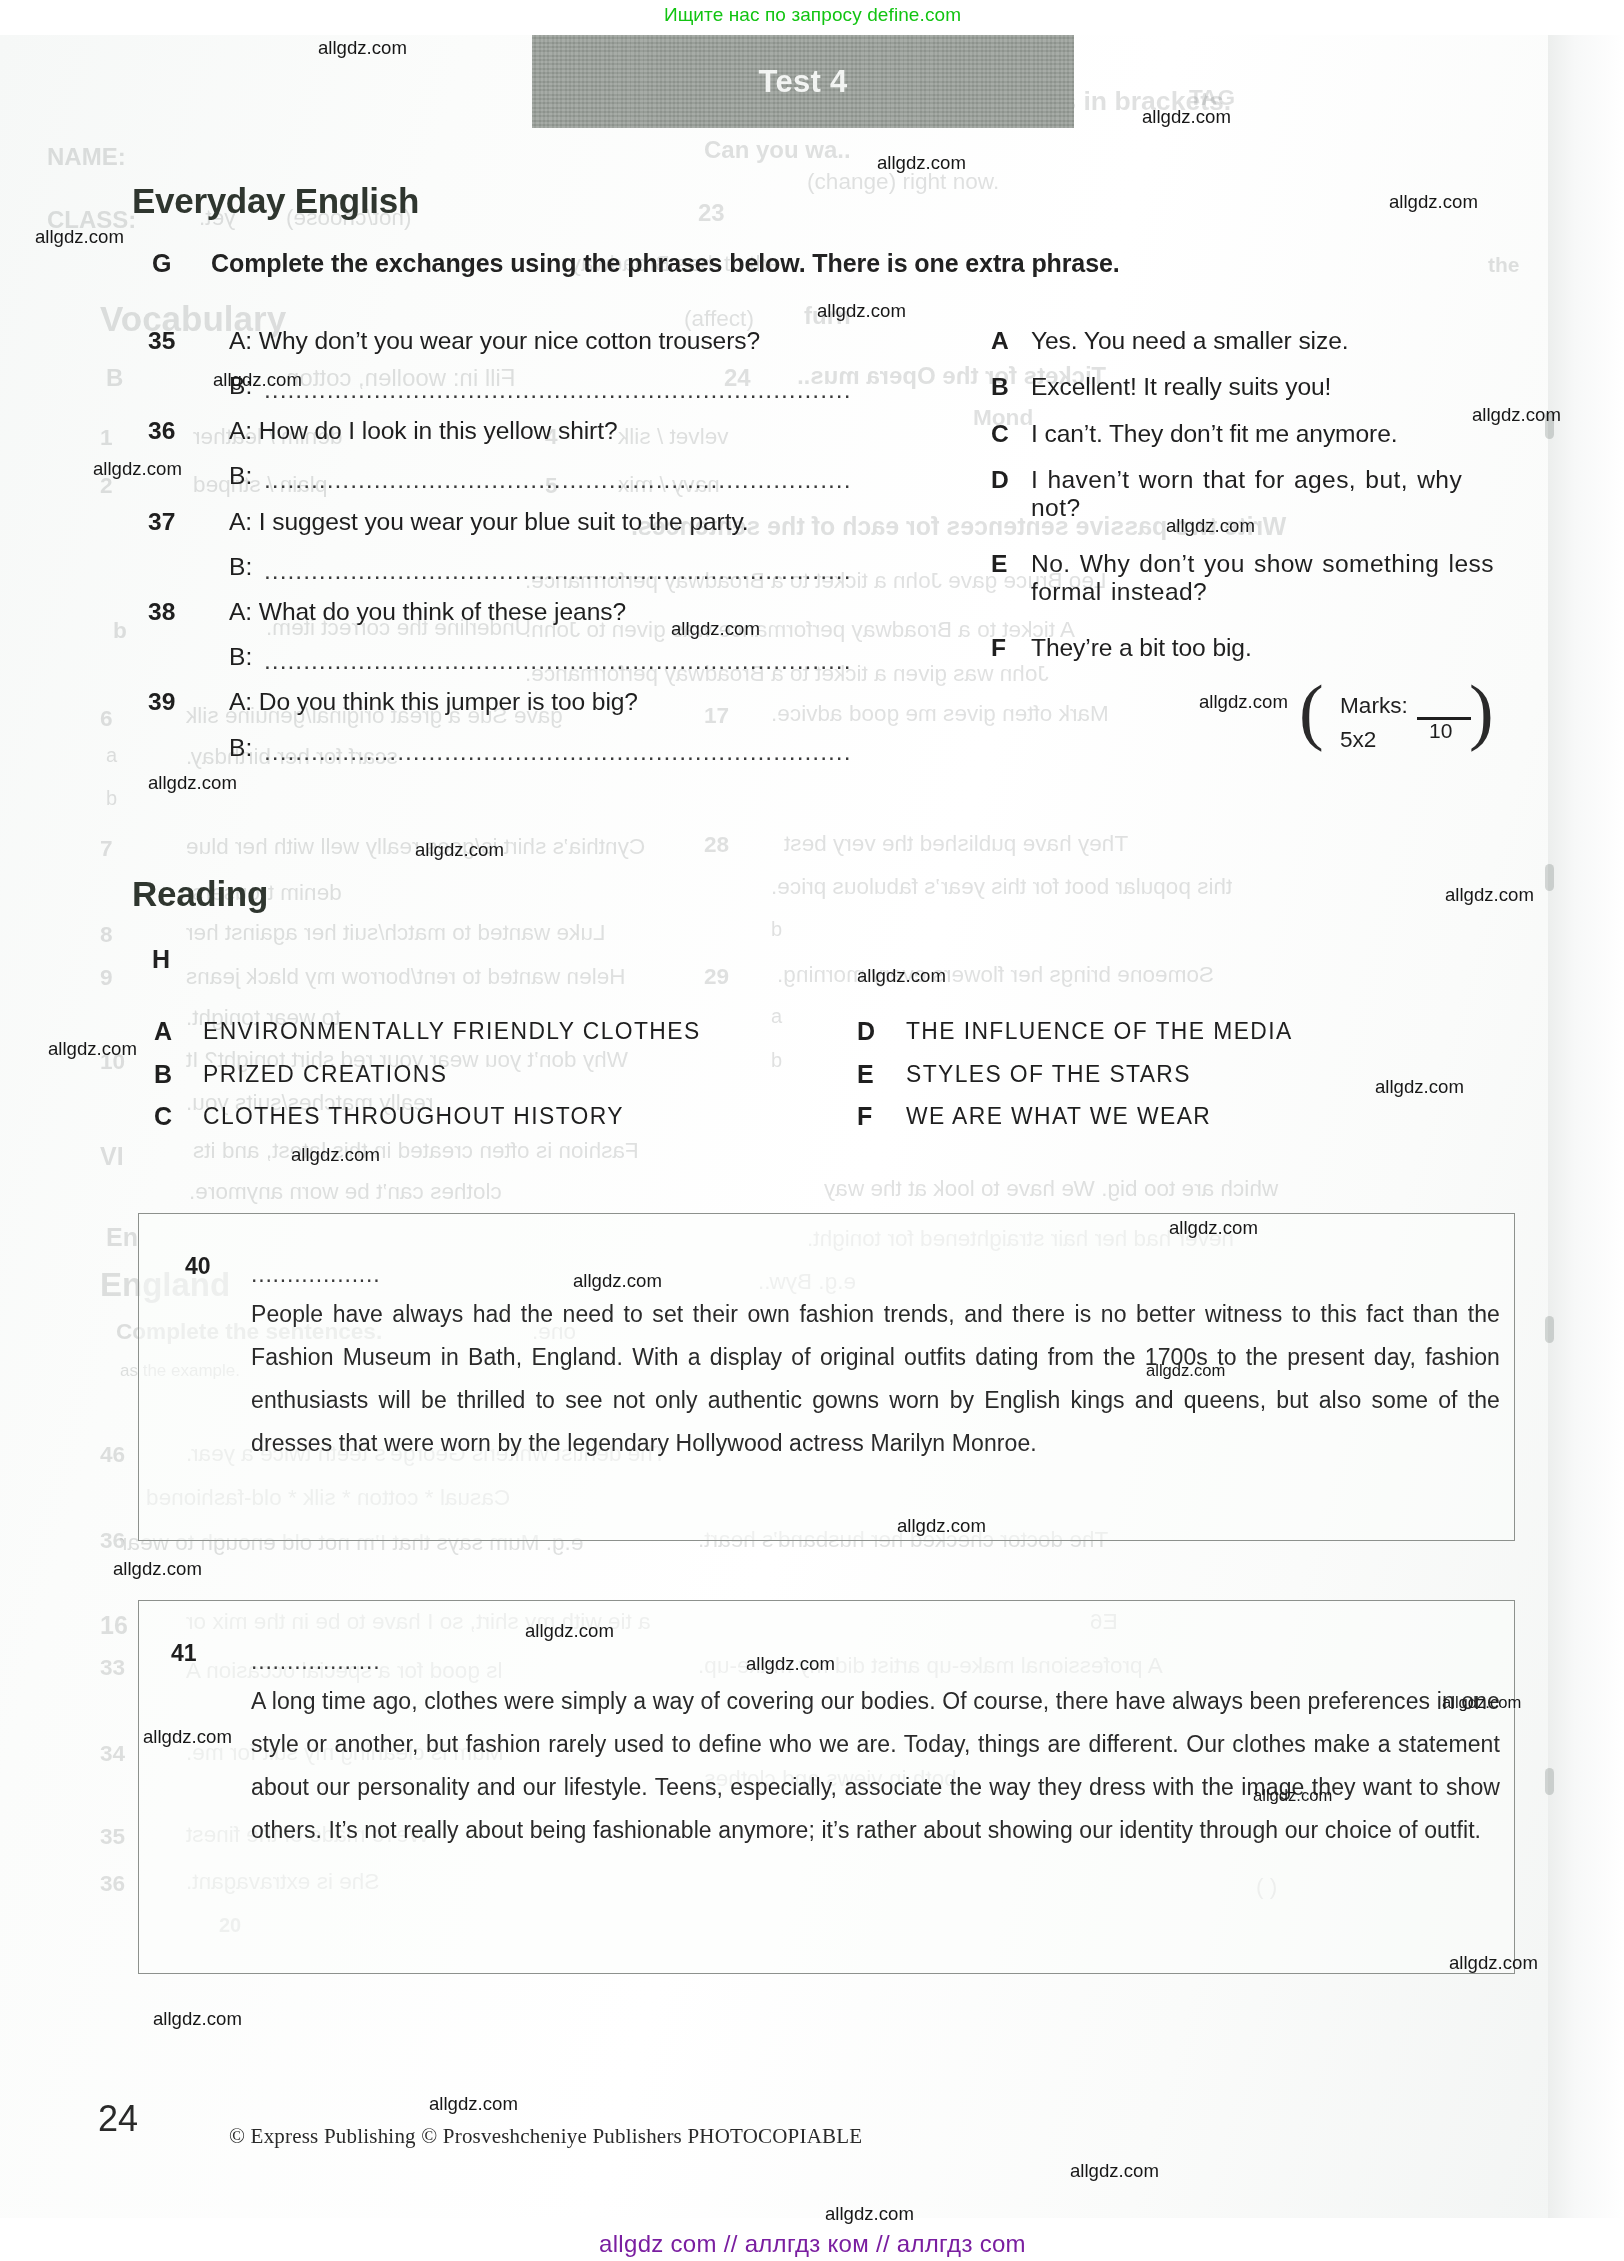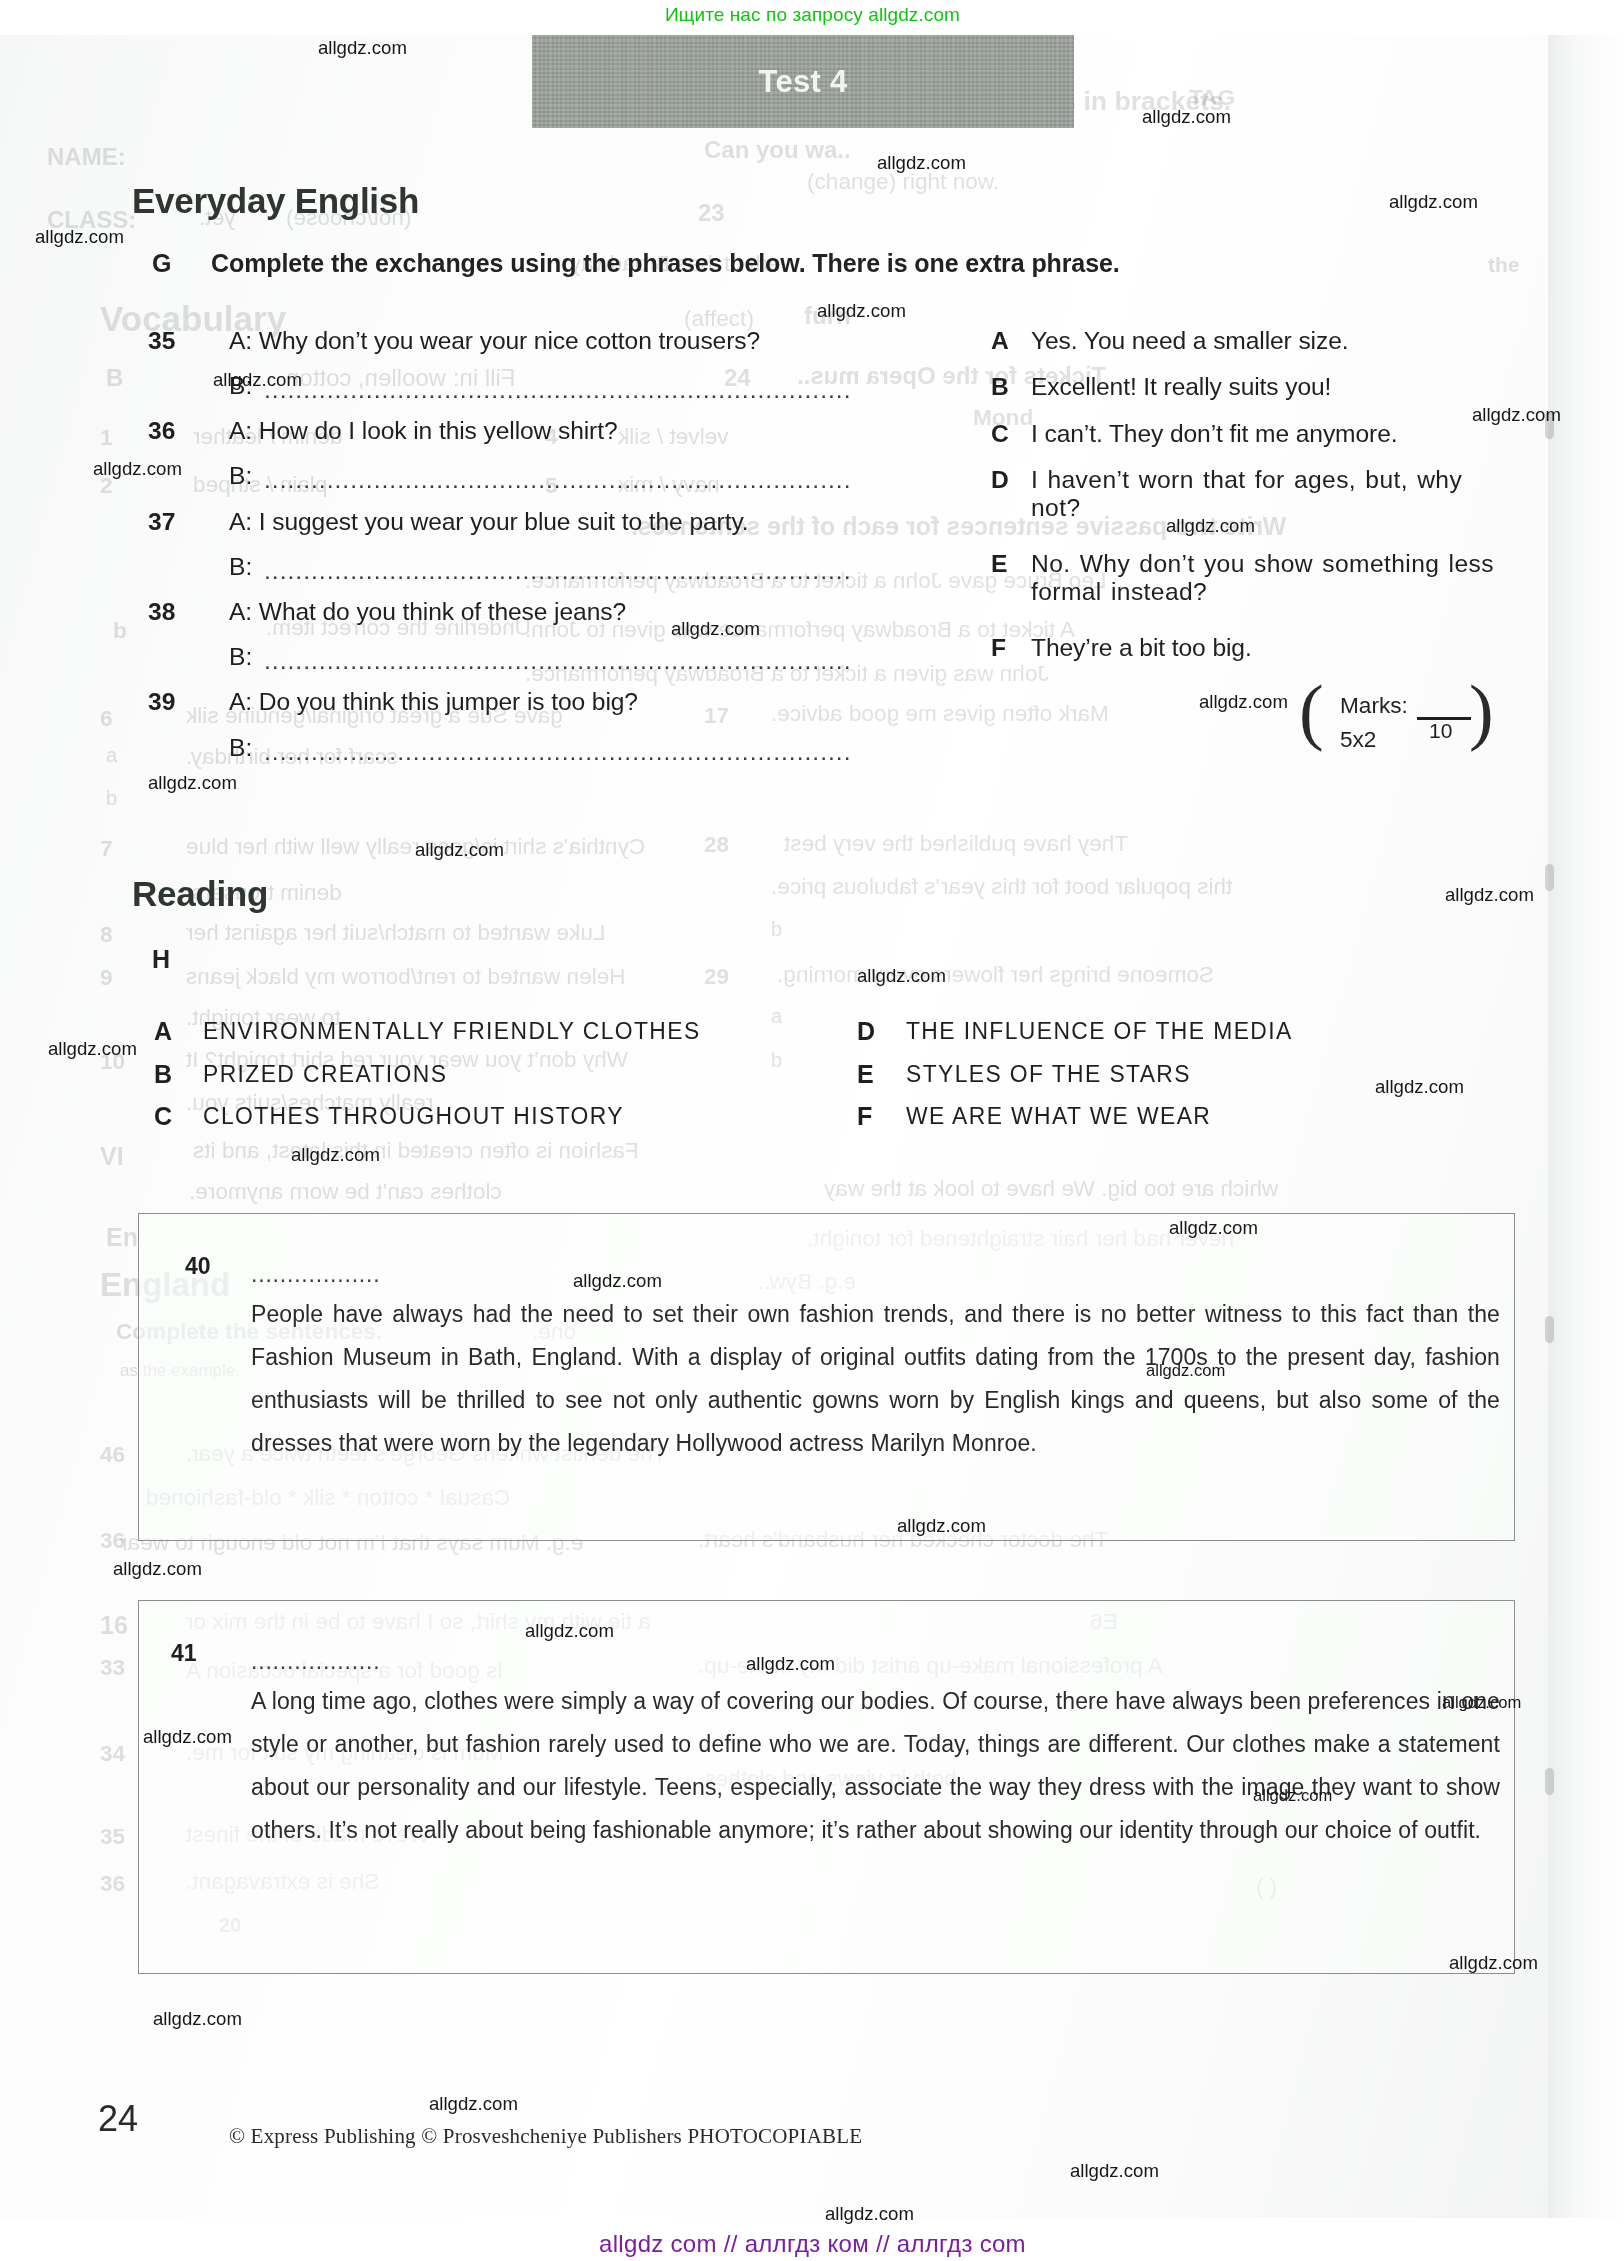--- a/index.html
+++ b/index.html
@@ -385,21 +385,21 @@
   <div class="ghost flip" style="left:186px; top:1869px; font-size:22.6px;">She is extravagant.</div>
   <div class="ghost flip" style="left:1256px; top:1874px; font-size:22.6px;">(  )</div>
   <div class="ghost b" style="left:219px; top:1914px; font-size:20px;">20</div>
 
   <div class="edge-mark" style="left:1545px; top:412px; width:9.3px; height:26.6px; border-radius:4.7px;"></div>
   <div class="edge-mark" style="left:1545px; top:864px; width:9.3px; height:26.6px; border-radius:4.7px;"></div>
   <div class="edge-mark" style="left:1545px; top:1316px; width:9.3px; height:26.6px; border-radius:4.7px;"></div>
   <div class="edge-mark" style="left:1545px; top:1768px; width:9.3px; height:26.6px; border-radius:4.7px;"></div>
 
   <div class="topbar">
-    <span class="topbar-text">Ищите нас по запросу allgdz.com</span>
+    <span class="topbar-text">Ищите нас по запросу define.com</span>
   </div>
 
   <div class="test-tab">
     <span>Test 4</span>
   </div>
 
   <div class="section-title" style="left:132px; top:181px;">Everyday English</div>
 
   <div class="ex-letter" style="left:152px; top:249px;">G</div>
   <div class="ex-instruction" style="left:211px; top:249px;">Complete the exchanges using the phrases below. There is one extra phrase.</div>

